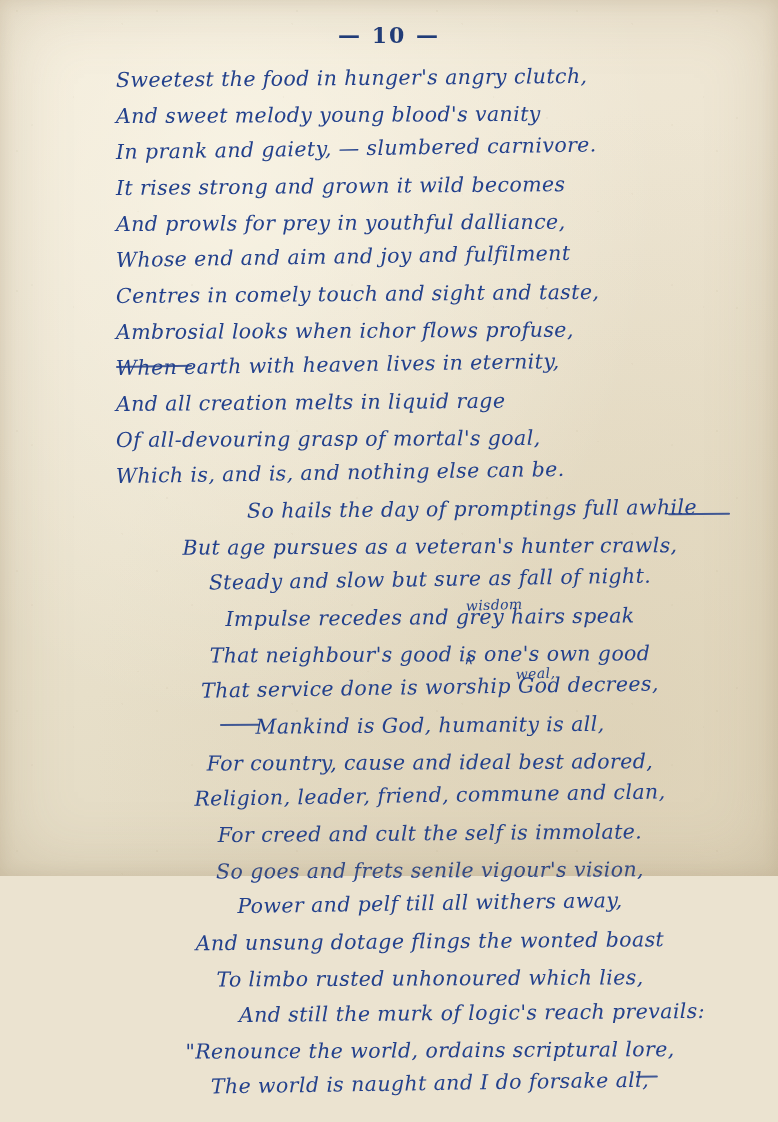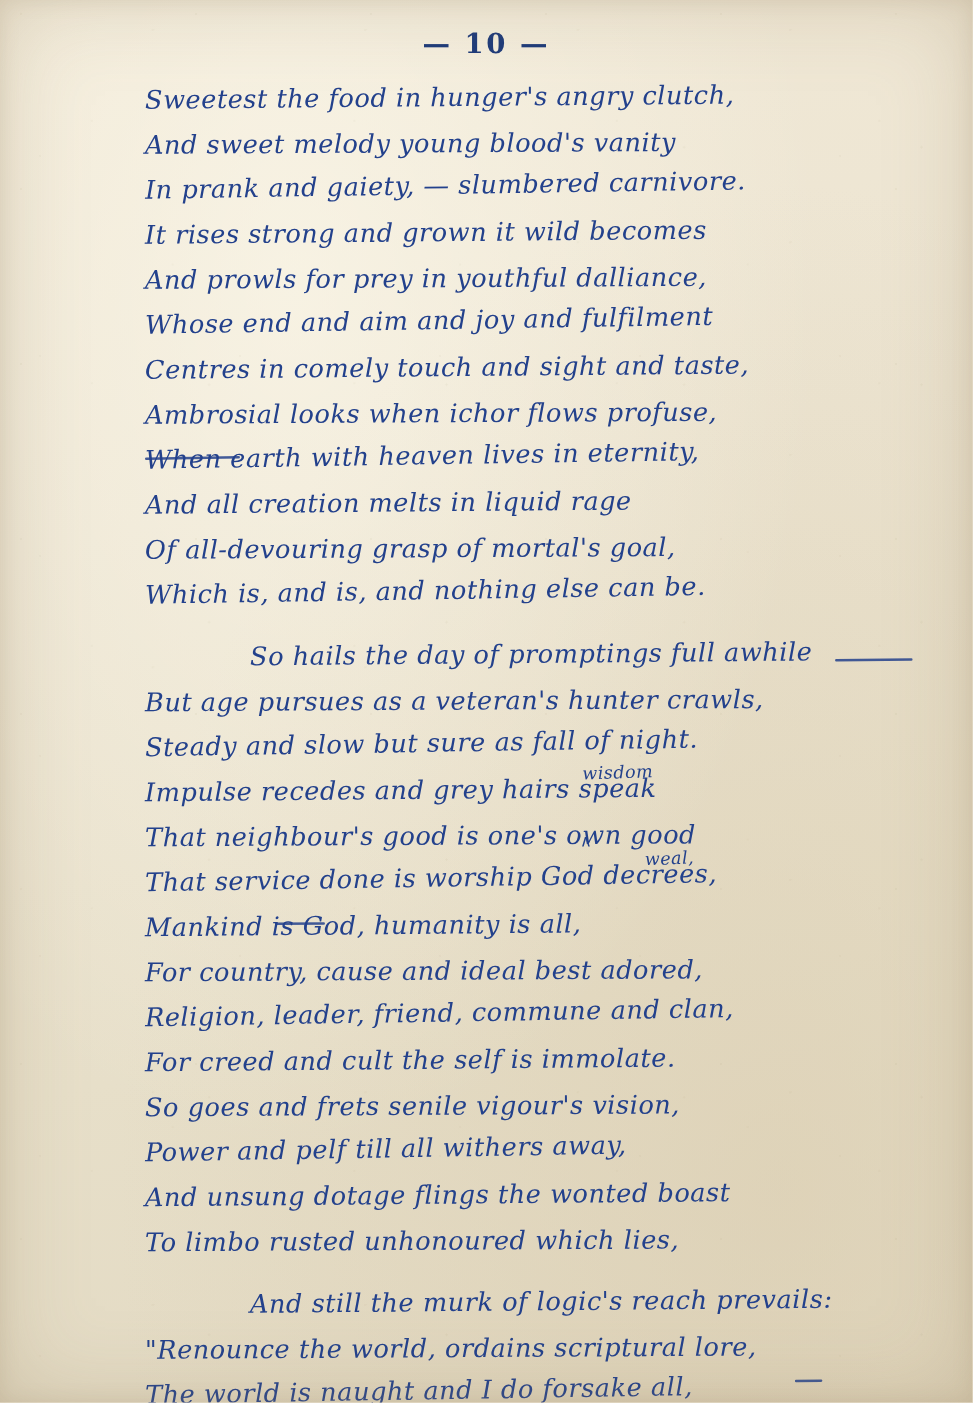--- a/index.html
+++ b/index.html
@@ -9,21 +9,21 @@
   body {
     width: 778px;
     height: 1122px;
     background: #ebe3d0;
     font-family: "DejaVu Sans", sans-serif;
     overflow: hidden;
   }
   .page {
     position: relative;
     width: 778px;
-    height: 1122px;
+    height: 876px;
     background:
       radial-gradient(ellipse at 30% 20%, rgba(255,252,240,0.55) 0%, rgba(255,250,235,0.0) 55%),
       radial-gradient(ellipse at 80% 85%, rgba(214,199,168,0.45) 0%, rgba(214,199,168,0.0) 60%),
       linear-gradient(170deg, #f1e9d7 0%, #ece4d1 35%, #e7dfc9 70%, #e2d9c2 100%);
     box-sizing: border-box;
     padding-left: 32px;
   }
   
   .grain {
     position: absolute;
@@ -63,21 +63,21 @@
     position: absolute;
     top: 62px;
     left: 116px;
     right: 34px;
   }
 
   .stanza {
     margin: 0 0 0 0;
   }
   .stanza + .stanza {
-    margin-top: 14px;
+    text-align: center;
   }
 
   .line {
     position: relative;
     font-family: "DejaVu Serif", serif;
     font-style: italic;
     font-size: 20.5px;
     line-height: 36px;
     color: #23418c;
     white-space: nowrap;

